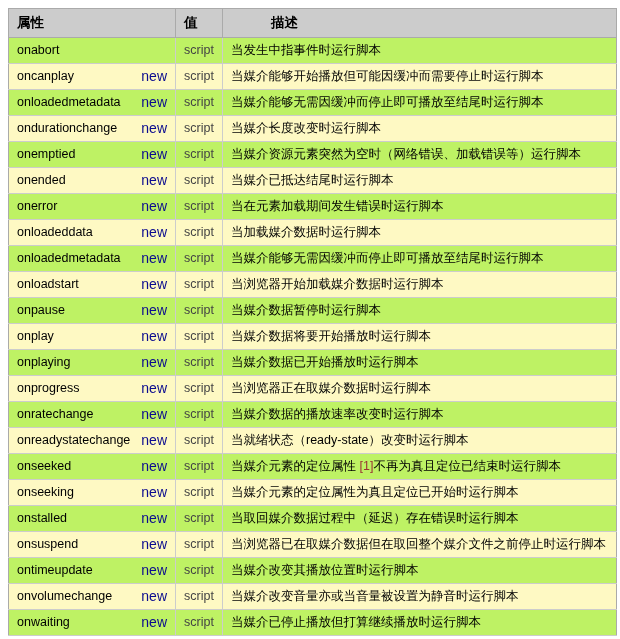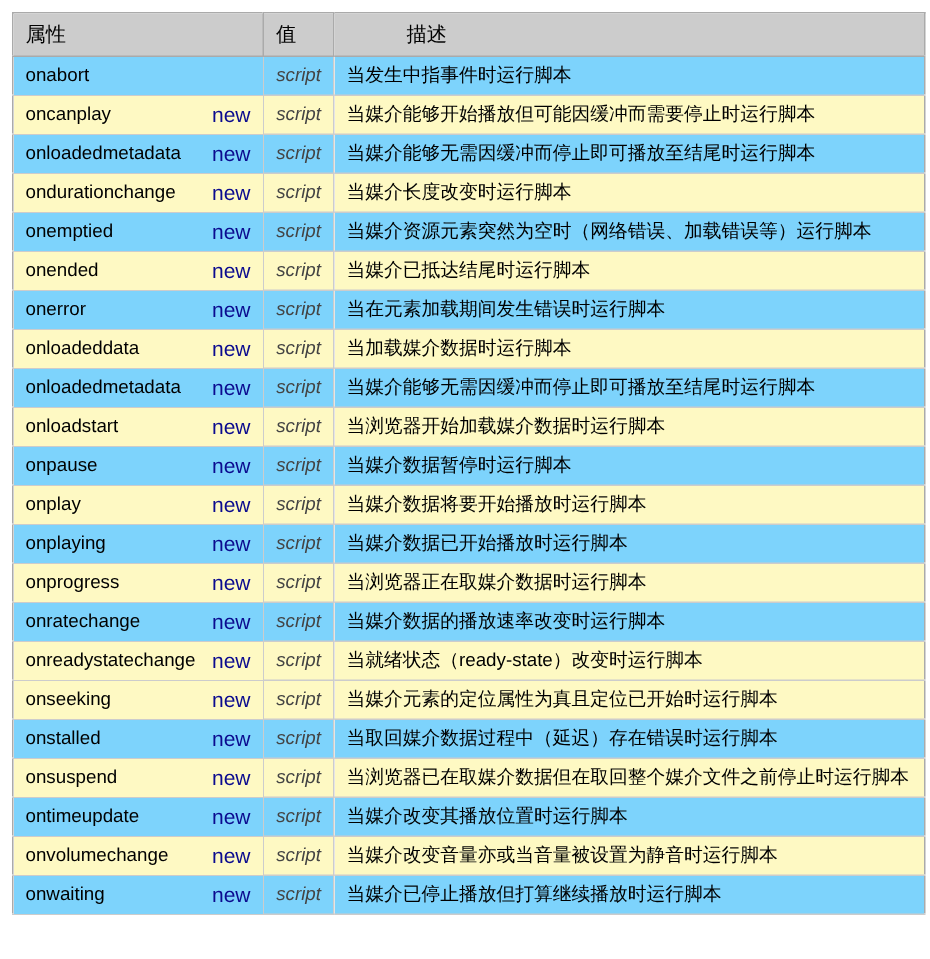--- a/index.html
+++ b/index.html
@@ -30,21 +30,21 @@
   }
 
   table.reference col.c-attr  { width: 167px; }
   table.reference col.c-value { width: 47px;  }
   table.reference col.c-desc  { width: 394px; }
 
   table.reference th {
     background: #cccccc;
     color: #000000;
     font-size: 13.5px;
-    font-weight: normal;
+    font-weight: bold;
     text-align: left;
     padding: 5px 8px 6px 8px;
     border: 1px solid #aaaaaa;
     border-top: none;
     border-left: none;
     height: 17px;
     vertical-align: middle;
     line-height: 16px;
     white-space: nowrap;
     overflow: hidden;
@@ -59,21 +59,21 @@
     border: 1px solid #cccccc;
     border-left: none;
     border-right: 1px solid #cccccc;
     vertical-align: middle;
     height: 14px;
     overflow: hidden;
     white-space: nowrap;
   }
   table.reference td:last-child { border-right: none; }
 
-  table.reference tr.row-odd  td { background: #7dd3fc; }
+  table.reference tr.row-odd  td { background: #bef264; }
   table.reference tr.row-even td { background: #fef9c3; }
 
   td.cell-attr {
     position: relative;
     padding-right: 6px;
   }
   .attr-name {
     display: inline-block;
     color: #000000;
   }
@@ -81,26 +81,25 @@
     position: absolute;
     right: 8px;
     top: 5px;
     color: #0b0b8f;
     font-size: 14px;
     line-height: 15px;
   }
   .attr-new:empty { display: none; }
 
   td.cell-value {
-    font-style: italic;
     color: #444444;
     font-size: 12.5px;
     padding-left: 8px;
     padding-right: 4px;
-    text-align: right;
+    text-align: left;
   }
 
   td.cell-desc {
     color: #000000;
     padding-left: 9px;
   }
   .ref-note {
     color: #993333;
   }
 </style>
@@ -195,20 +194,25 @@
         <tr class="row-odd">
           <td class="cell-attr"><span class="attr-name">onratechange</span><span class="attr-new">new</span></td>
           <td class="cell-value">script</td>
           <td class="cell-desc">当媒介数据的播放速率改变时运行脚本</td>
         </tr>
         <tr class="row-even">
           <td class="cell-attr"><span class="attr-name">onreadystatechange</span><span class="attr-new">new</span></td>
           <td class="cell-value">script</td>
           <td class="cell-desc">当就绪状态（ready-state）改变时运行脚本</td>
         </tr>
+        <tr class="row-odd">
+          <td class="cell-attr"><span class="attr-name">onseeked</span><span class="attr-new">new</span></td>
+          <td class="cell-value">script</td>
+          <td class="cell-desc"><span>当媒介元素的定位属性 </span><span class="ref-note">[1]</span><span>不再为真且定位已结束时运行脚本</span></td>
+        </tr>
         <tr class="row-even">
           <td class="cell-attr"><span class="attr-name">onseeking</span><span class="attr-new">new</span></td>
           <td class="cell-value">script</td>
           <td class="cell-desc">当媒介元素的定位属性为真且定位已开始时运行脚本</td>
         </tr>
         <tr class="row-odd">
           <td class="cell-attr"><span class="attr-name">onstalled</span><span class="attr-new">new</span></td>
           <td class="cell-value">script</td>
           <td class="cell-desc">当取回媒介数据过程中（延迟）存在错误时运行脚本</td>
         </tr>

